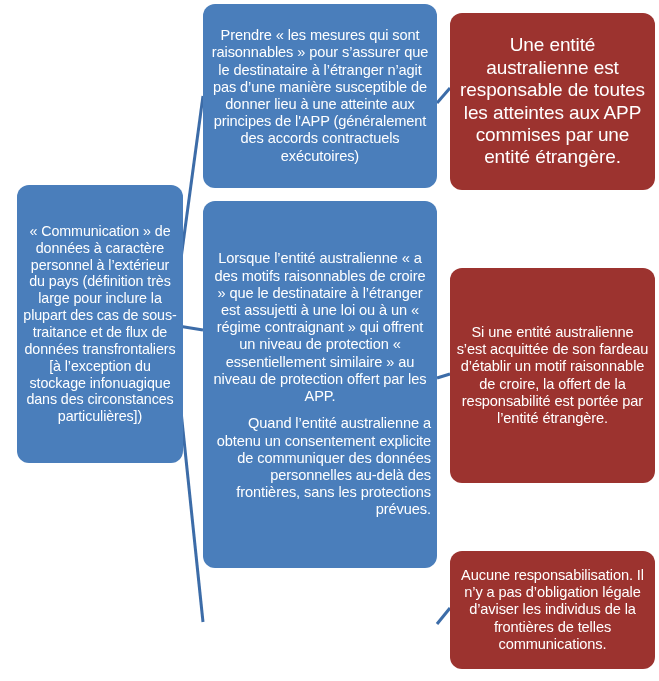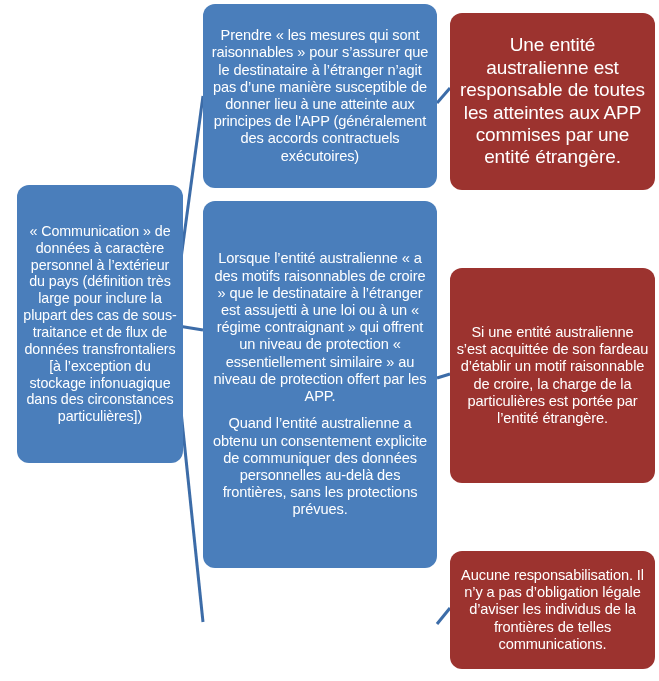--- a/index.html
+++ b/index.html
@@ -36,21 +36,21 @@
     line-height: 1.18;
     letter-spacing: -0.1px;
     z-index: 2;
   }
   .node.blue  { background: #4a7ebb; }
   .node.red   { background: #9c332f; }
   .node p {
     margin: 0;
     padding: 0 6px;
   }
-  .node p + p { margin-top: 10px; }
+  .node p + p { margin-top: 10px; text-align: right; }
 
   
   #node-left        { left: 5px;   top: 185px; width: 166px; height: 278px; font-size: 14.3px; margin-left: 12px; }
   #node-mid-top     { left: 203px; top: 4px;   width: 234px; height: 184px; font-size: 14.6px; }
   #node-mid-center  { left: 203px; top: 201px; width: 234px; height: 367px; font-size: 14.6px; }
   #node-mid-bottom  { left: 203px; top: 580px; width: 234px; height: 88px;  font-size: 14.6px; }
   #node-red-top     { left: 450px; top: 13px;  width: 205px; height: 177px; font-size: 19px; text-align: center; }
   #node-red-center  { left: 450px; top: 268px; width: 205px; height: 215px; font-size: 14.6px; }
   #node-red-bottom  { left: 450px; top: 551px; width: 205px; height: 118px; font-size: 14.6px; }
 </style>
@@ -86,20 +86,20 @@
     <p>Lorsque l’entité australienne « a des motifs raisonnables de croire » que le destinataire à l’étranger est assujetti à une loi ou à un « régime contraignant » qui offrent un niveau de protection « essentiellement similaire » au niveau de protection offert par les APP.</p>
     <p>Quand l’entité australienne a obtenu un consentement explicite de communiquer des données personnelles au-delà des frontières, sans les protections prévues.</p>
   </div>
 
 
   <div class="node red" id="node-red-top">
     <p>Une entité australienne est responsable de toutes les atteintes aux APP commises par une entité étrangère.</p>
   </div>
 
   <div class="node red" id="node-red-center">
-    <p>Si une entité australienne s’est acquittée de son fardeau d’établir un motif raisonnable de croire, la charge de la particulières est portée par l’entité étrangère.</p>
+    <p>Si une entité australienne s’est acquittée de son fardeau d’établir un motif raisonnable de croire, la offert de la responsabilité est portée par l’entité étrangère.</p>
   </div>
 
   <div class="node red" id="node-red-bottom">
     <p>Aucune responsabilisation. Il n’y a pas d’obligation légale d’aviser les individus de la frontières de telles communications.</p>
   </div>
 
 </div>
 
 </body></html>

